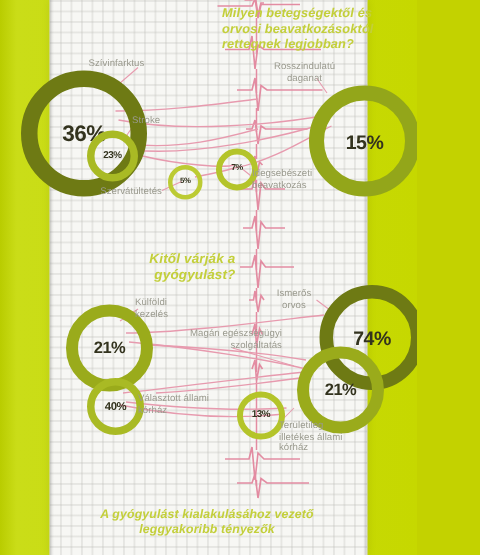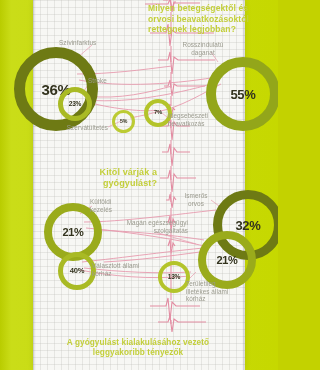--- a/index.html
+++ b/index.html
@@ -31,20 +31,21 @@
     content:"";position:absolute;right:0;top:0;width:3px;height:100%;
     background:linear-gradient(270deg,rgba(0,0,0,.13),rgba(0,0,0,0));
   }
   svg.layer{position:absolute;left:0;top:0;width:278px;height:370px;}
   .pink{stroke:#e79aae;fill:none;}
 
   
   .heading{
     position:absolute;color:#c3cf3a;font-weight:bold;
     letter-spacing:.1px;
+    font-style:italic;
   }
   #title-q1{left:148px;top:3px;width:118px;font-size:8.5px;line-height:10.6px;}
   #title-q2{left:57px;top:167px;width:100px;font-size:9px;line-height:11.4px;text-align:right;}
   #caption{left:58px;top:338px;width:160px;font-size:8.2px;line-height:10.4px;text-align:center;}
 
   
   .donut{position:absolute;border-radius:50%;display:flex;align-items:center;justify-content:center;}
   .donut span{
     color:#33331e;font-weight:bold;line-height:1;
     letter-spacing:-.3px;white-space:nowrap;
@@ -128,21 +129,21 @@
     </g>
   </svg>
 
   <div class="heading" id="title-q1">Milyen betegségektől és orvosi beavatkozásoktól rettegnek legjobban?</div>
 
   <div class="donut d-dark" style="left:14px;top:47px;width:62px;height:62px;border:11px solid #6e7a14;">
     <span style="font-size:15px">36%</span>
   </div>
 
   <div class="donut d-mid" style="left:206px;top:57px;width:54px;height:54px;border:10px solid #93a61a;">
-    <span style="font-size:13px">55%</span>
+    <span style="font-size:13px">15%</span>
   </div>
 
   <div class="donut d-lite" style="left:58px;top:87px;width:24px;height:24px;border:5px solid #a9ba24;">
     <span style="font-size:6.6px">23%</span>
   </div>
 
   <div class="donut d-lite" style="left:144px;top:99px;width:20px;height:20px;border:4px solid #b4c42a;">
     <span style="font-size:5.8px">7%</span>
   </div>
 
@@ -156,21 +157,21 @@
 
   <div class="lbl" style="left:88px;top:77px;width:40px;">Stroke</div>
 
   <div class="lbl" style="left:168px;top:112px;width:54px;">Idegsebészeti beavatkozás</div>
 
   <div class="lbl r" style="left:40px;top:124px;width:68px;">Szervátültetés</div>
 
   <div class="heading" id="title-q2">Kitől várják a gyógyulást?</div>
 
   <div class="donut d-dark" style="left:213px;top:190px;width:52px;height:52px;border:9.5px solid #6e7a14;">
-    <span style="font-size:13px">32%</span>
+    <span style="font-size:13px">74%</span>
   </div>
 
   <div class="donut d-mid" style="left:44px;top:203px;width:42px;height:42px;border:8px solid #9aab1b;">
     <span style="font-size:11px">21%</span>
   </div>
 
   <div class="donut d-mid" style="left:198px;top:231px;width:42px;height:42px;border:8px solid #9aab1b;">
     <span style="font-size:11px">21%</span>
   </div>
 

